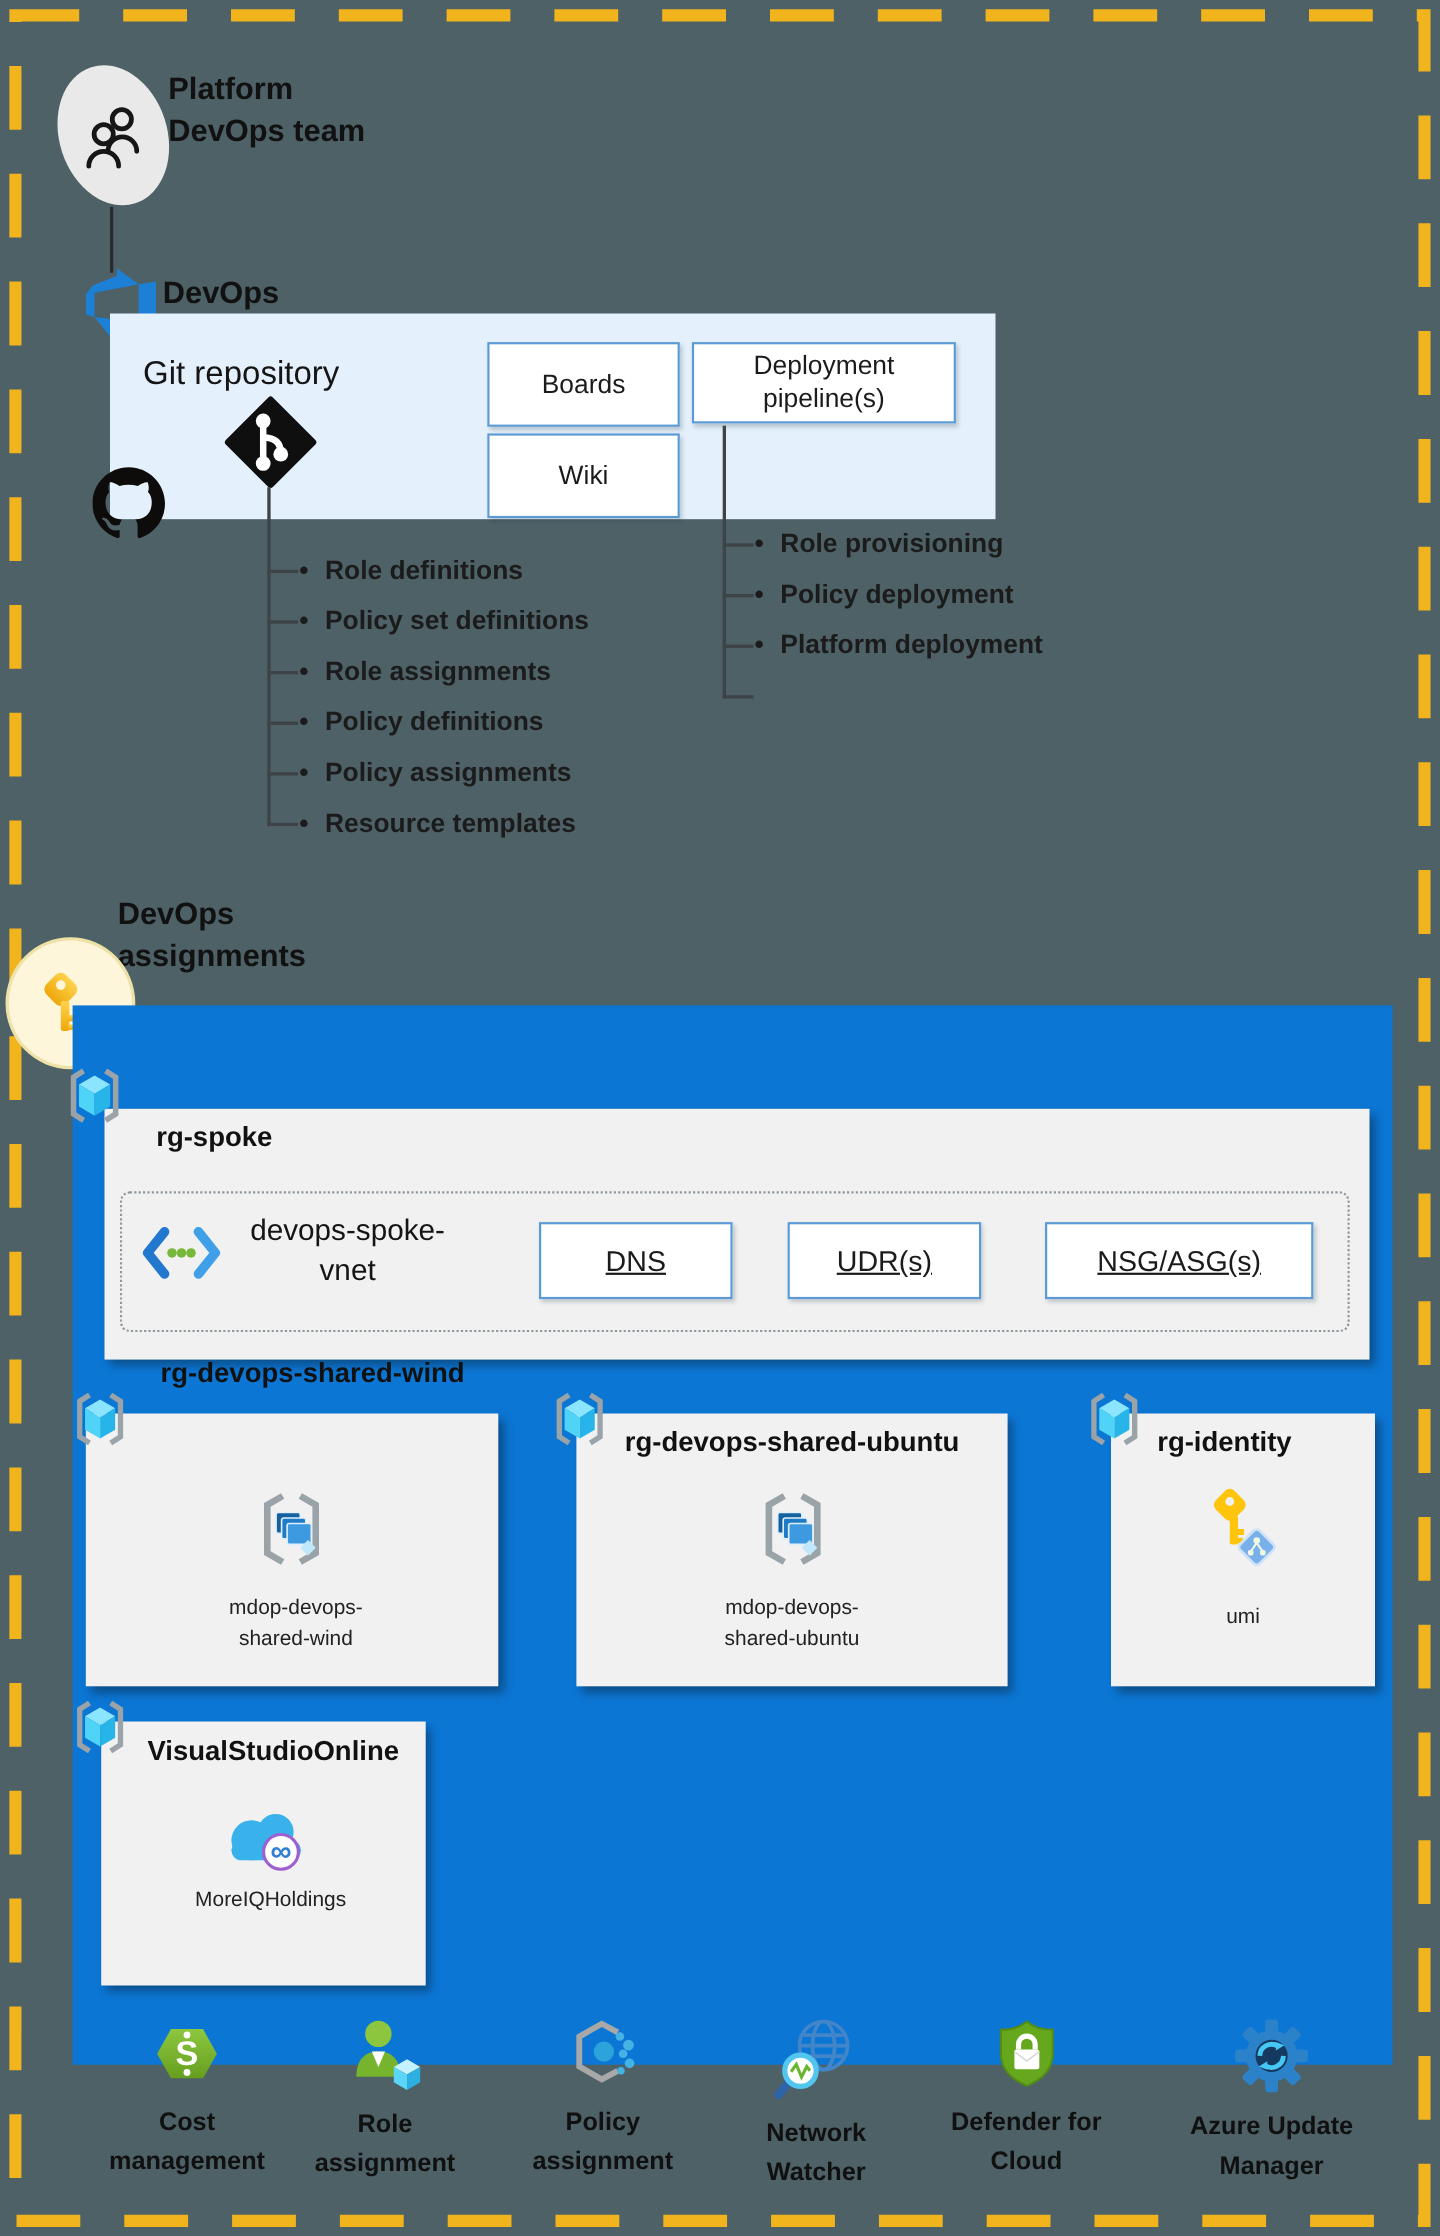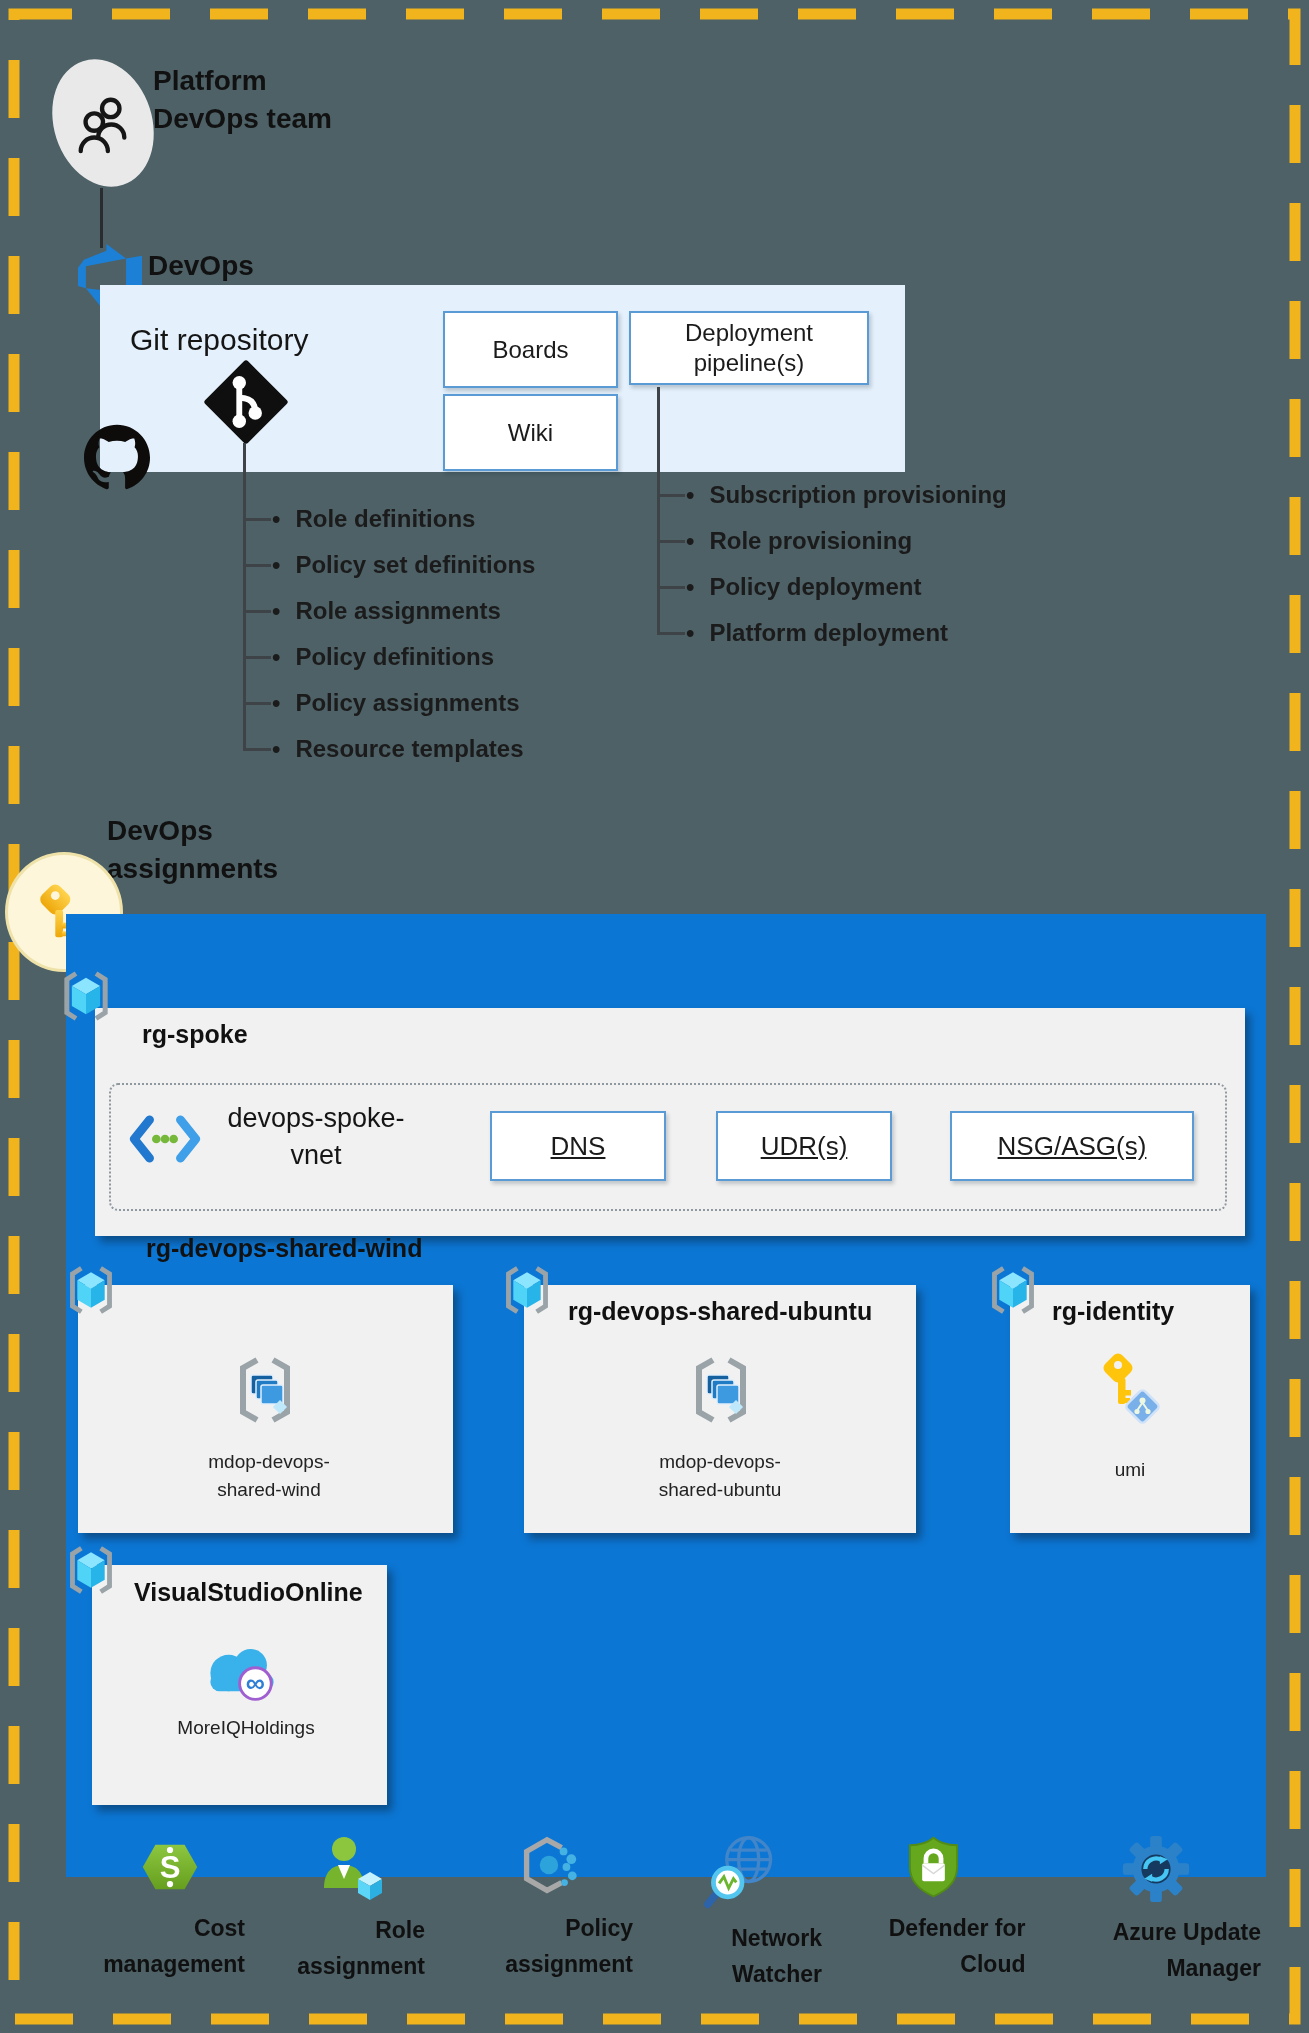--- a/index.html
+++ b/index.html
@@ -32,21 +32,21 @@
   .key-circle{left:5px;top:852px;width:112px;height:114px;border-radius:50%;background:#fdf6da;
     border:3px solid #efe2a9;display:flex;align-items:center;justify-content:center;}
   .blue-panel{left:66px;top:914px;width:1200px;height:963px;background:#0c76d4;}
   .rgbox{position:absolute;background:#f1f1f1;box-shadow:5px 6px 8px rgba(8,30,48,.45);}
   .rgname{position:absolute;font-size:25px;font-weight:bold;color:#111;white-space:nowrap;}
   .dotted{left:109px;top:1083px;width:1118px;height:128px;border:2px dotted #8f989e;border-radius:9px;box-sizing:border-box;}
   .vnet-label{left:206px;top:1100px;width:220px;font-size:27px;line-height:37px;text-align:center;color:#151515;}
   .res-label{position:absolute;font-size:19px;line-height:28px;text-align:center;color:#222;}
   
   .svc{position:absolute;top:1832px;transform:translateX(-50%);display:flex;flex-direction:column;align-items:center;}
-  .svc-label{font-size:23px;font-weight:600;line-height:36px;text-align:right;color:#101010;margin-top:8px;}
+  .svc-label{font-size:23px;font-weight:600;line-height:36px;text-align:center;color:#101010;margin-top:8px;}
   .icon{display:block;line-height:0;}
 </style>
 </head>
 <body>
 
 <svg class="abs" style="left:0;top:0" width="1309" height="2033">
   <rect x="14" y="14" width="1281" height="2005" fill="none" stroke="#f2b41c" stroke-width="11" stroke-dasharray="58 40"></rect>
 </svg>
 
 <div class="abs team-ellipse">
@@ -108,21 +108,20 @@
   <li>Policy assignments</li>
   <li>Resource templates</li>
 </ul>
 
 <div class="trunk" style="left:657px;top:387px;height:248px"></div>
 <div class="tick" style="left:657px;top:494px"></div>
 <div class="tick" style="left:657px;top:540px"></div>
 <div class="tick" style="left:657px;top:586px"></div>
 <div class="tick" style="left:657px;top:632px"></div>
 <ul class="blist" style="left:686px;top:472px">
-  <li>Subscription provisioning</li>
   <li>Role provisioning</li>
   <li>Policy deployment</li>
   <li>Platform deployment</li>
 </ul>
 
 <div class="abs h1" style="left:107px;top:812px">
   <div>DevOps</div>
   <div>assignments</div>
 </div>
 <div class="abs key-circle">

